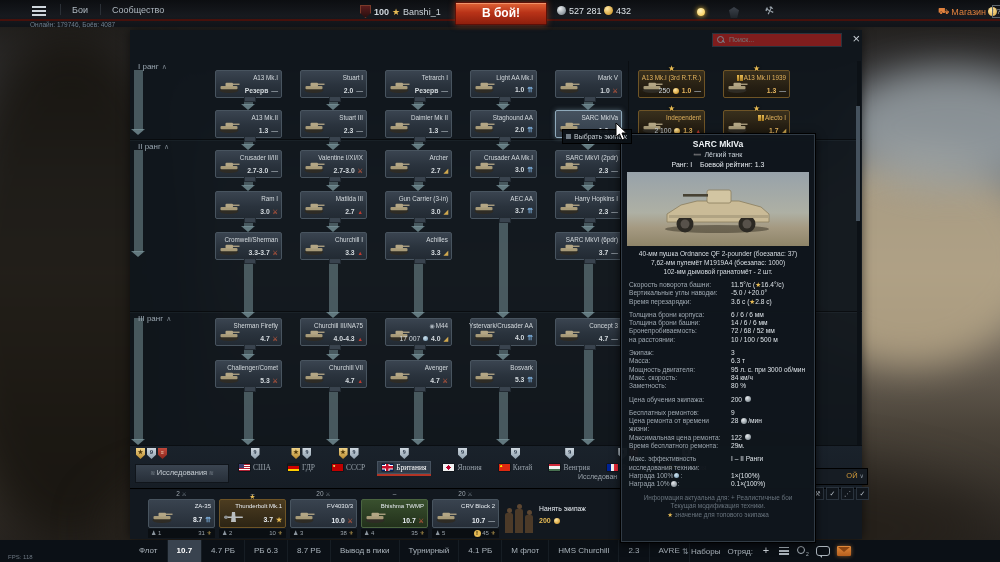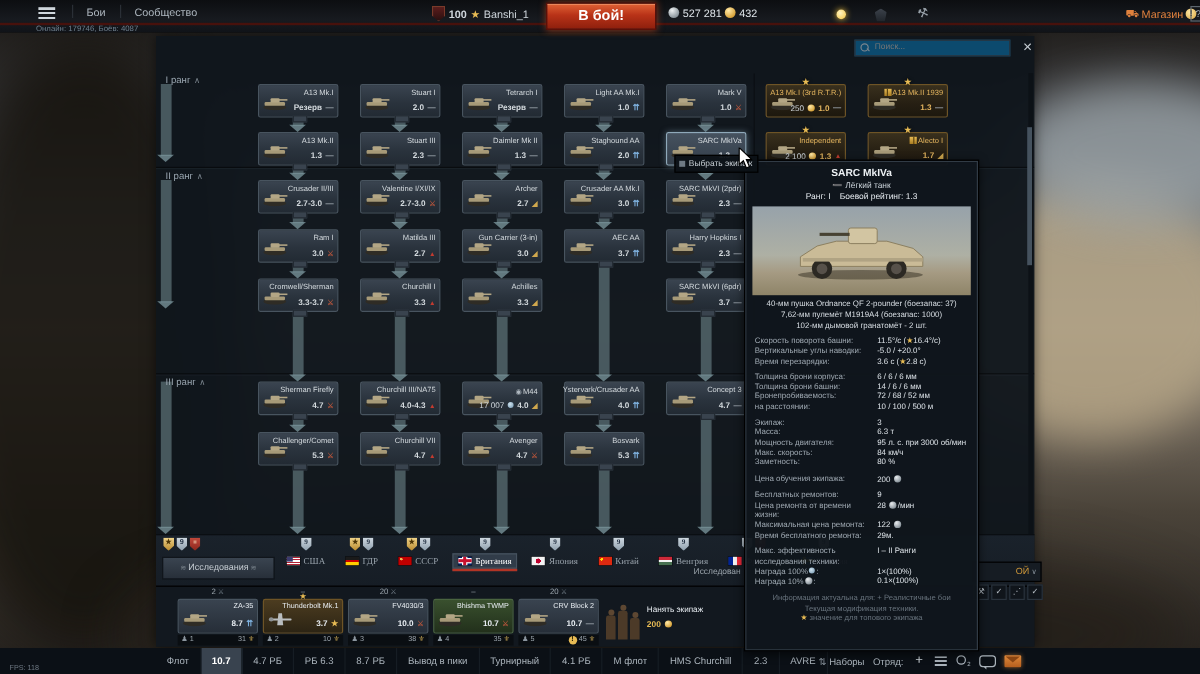--- a/index.html
+++ b/index.html
@@ -48,21 +48,21 @@
   #help-btn{position:absolute;left:992px;top:5px;width:11px;height:11px;border:1px solid #5d666e;color:#aeb7bf;
           font-size:8px;text-align:center;line-height:11px;cursor:pointer;}
   #version{position:absolute;right:4px;top:0.5px;font-size:7px;color:#8b949c;}
   
   #panel{position:absolute;left:130px;top:30px;width:732px;height:508px;background:rgba(16,22,28,0.965);
          z-index:10;box-shadow:0 0 10px rgba(0,0,0,.6);}
   #tabrow{position:absolute;left:0;top:0;width:732px;height:18px;background:#1c242d;display:flex;border-bottom:1px solid #0a0e12;}
   .tab{padding:0 10px;font-size:8.5px;color:#98a2ab;line-height:17px;cursor:pointer;position:relative;display:flex;align-items:center;gap:4px;}
   .tab.active{color:#eef2f5;border-bottom:2px solid #b23425;}
   .bulb{width:6px;height:6px;border-radius:50%;background:radial-gradient(circle at 40% 35%,#fff3c0,#f4c43e);box-shadow:0 0 4px #f4c43e;}
-  #search{position:absolute;right:20px;top:2.5px;width:120px;height:12px;background:#0c4a6e;border:1px solid #2a333d;
+  #search{position:absolute;right:20px;top:2.5px;width:120px;height:12px;background:#7f1d1d;border:1px solid #2a333d;
           display:flex;align-items:center;padding:0 4px;gap:3px;}
   #search input{background:transparent;border:0;outline:0;color:#9aa3ab;font-size:7px;width:100%;font-family:"Liberation Sans",sans-serif;}
   .lens{width:5px;height:5px;border:1px solid #7b858e;border-radius:50%;position:relative;flex:none;}
   .lens::after{content:"";position:absolute;left:4px;top:4px;width:3px;height:1px;background:#7b858e;transform:rotate(45deg);}
   #close-x{position:absolute;right:2px;top:1px;font-size:13px;color:#c6cdd3;cursor:pointer;line-height:15px;}
   #secrow{position:absolute;left:0;top:18px;width:732px;height:13px;background:#232c36;border-bottom:1px solid #0a0e12;display:flex;}
   .sec-h{font-size:7.5px;color:#b4bdc5;line-height:13px;text-align:center;}
   #sec-research{width:498px;border-right:1px solid #141a21;}
   #sec-premium{width:234px;}
   .collapse-ch{position:absolute;left:6px;top:0;color:#8b959e;font-size:7px;line-height:13px;cursor:pointer;}

